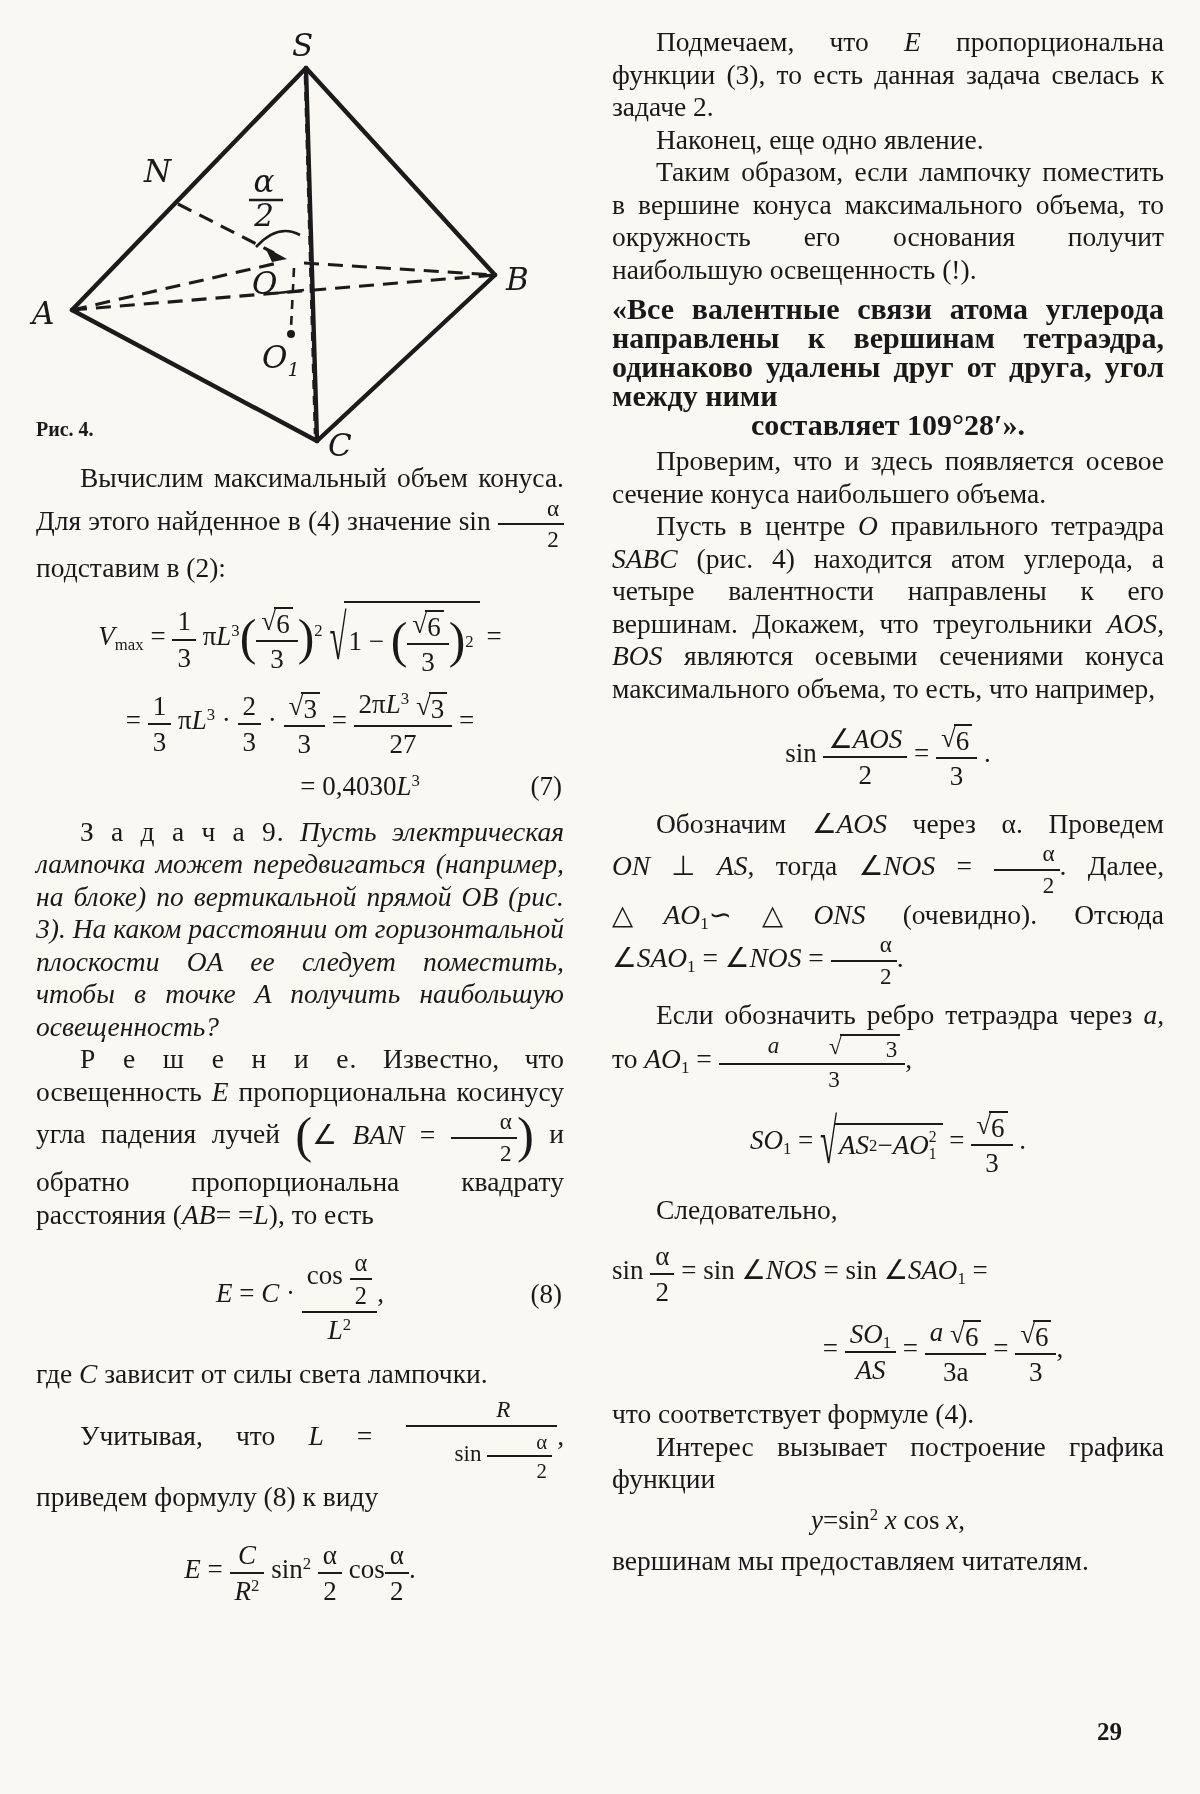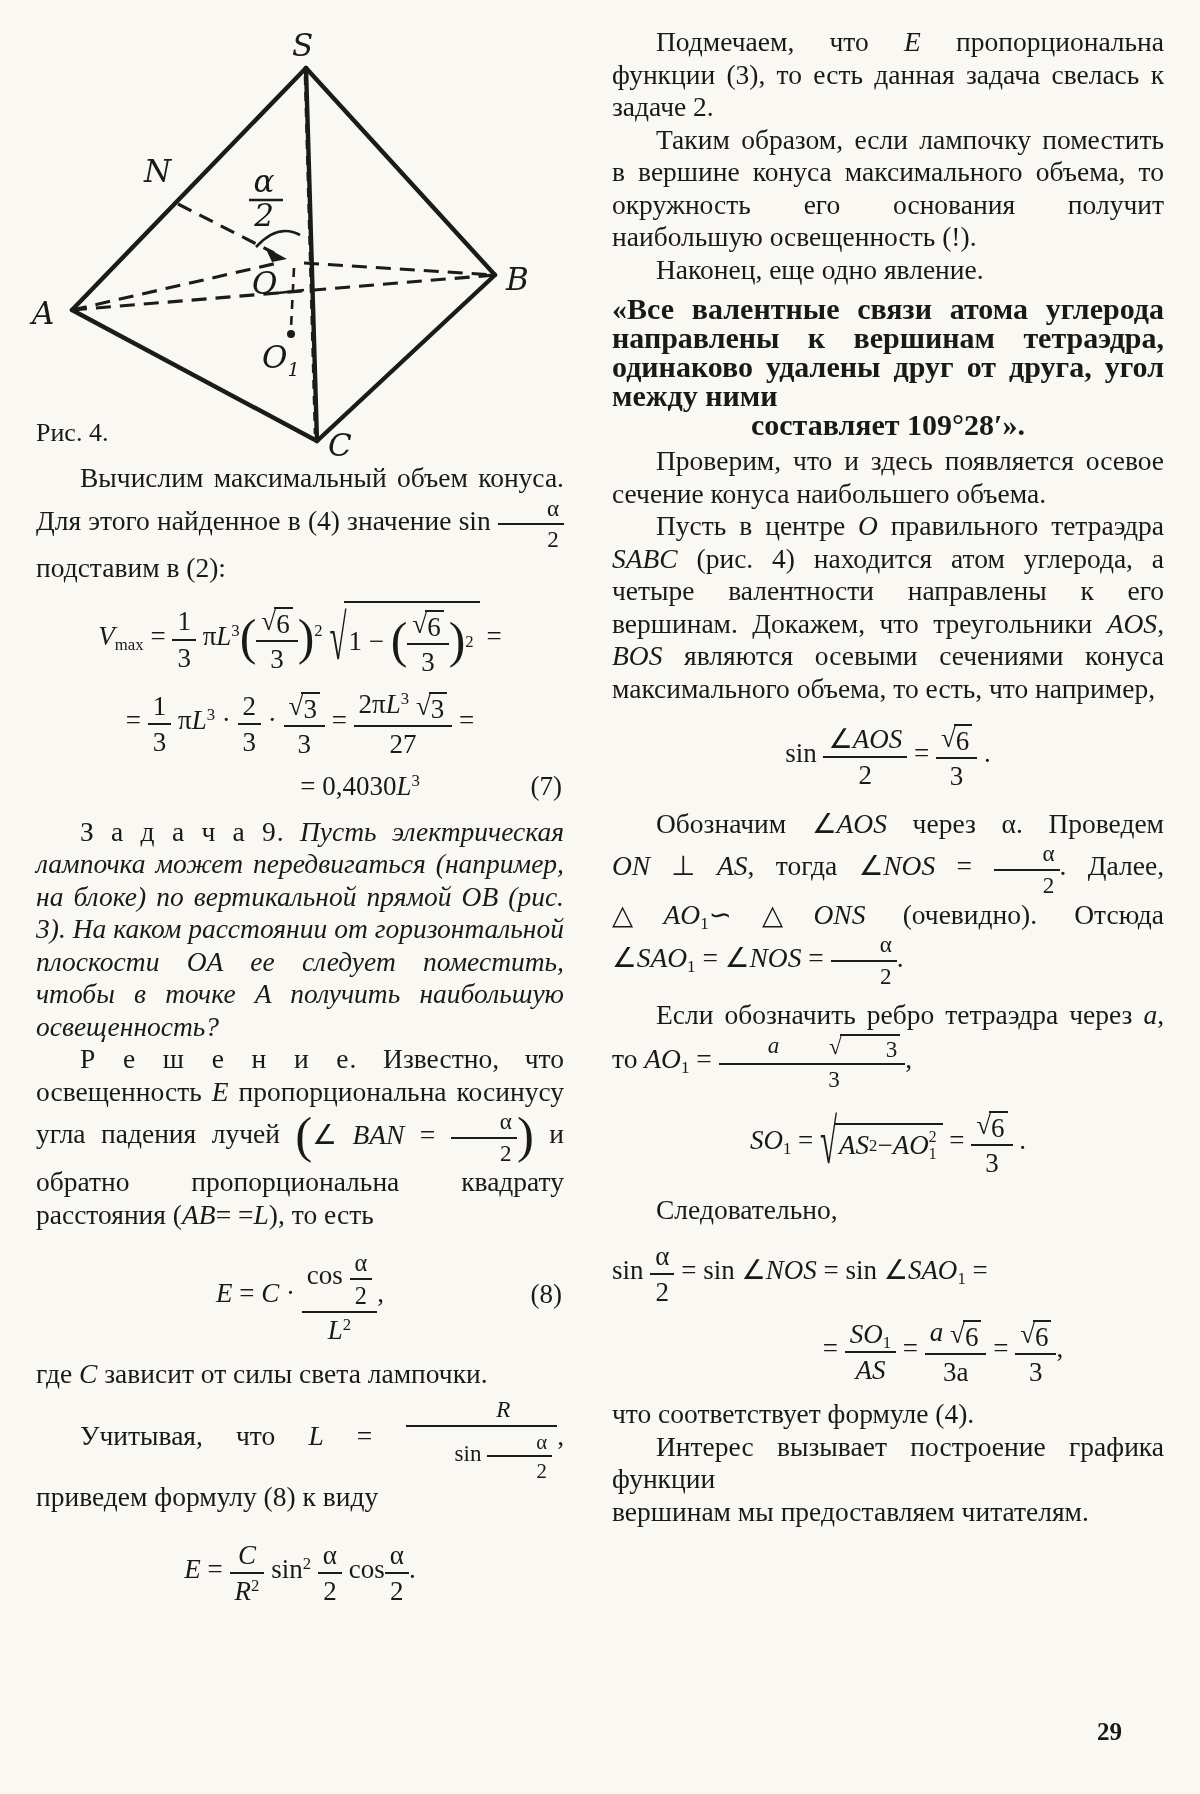--- a/index.html
+++ b/index.html
@@ -33,21 +33,21 @@
   .dline.left{text-align:left;}
   .dline.push{padding-left:110px;}
   .dtag{position:absolute;right:2px;top:50%;transform:translateY(-50%);font-size:27px;}
   .bp{font-size:1.85em;font-weight:400;vertical-align:middle;line-height:0;position:relative;top:-2px;}
   .ss{display:inline-flex;flex-direction:column;font-size:0.58em;line-height:1.05;vertical-align:-0.15em;text-align:left;}
   
   .quote{font-weight:bold;font-size:30px;line-height:29px;text-align:justify;margin:8px 0 6px;}
   .quote .cline{display:block;text-align:center;}
   
   .figwrap{position:absolute;left:6px;top:4px;width:566px;height:456px;}
-  .figcap{position:absolute;left:30px;top:414px;font-weight:normal;font-size:26px;}
+  .figcap{position:absolute;left:30px;top:414px;font-weight:bold;font-size:20px;}
   .flab{font-style:italic;font-size:31px;fill:#191919;font-family:"DejaVu Serif","Liberation Serif",serif;}
   .pageno{position:absolute;right:78px;top:1718px;font-weight:bold;font-size:25px;}
   .nw{white-space:nowrap;}
 </style>
 </head>
 <body>
 
 <div id="page">
 
   <div class="figwrap">
@@ -196,23 +196,23 @@
   </div>
 
   <div class="col colR">
 
     <p class="b">
       <span>Подмечаем, что</span>
       <i>E</i>
       <span>пропорциональна функции (3), то есть данная задача свелась к задаче 2.</span>
     </p>
 
+    <p class="b">Наконец, еще одно явление.</p>
+
     <p class="b">Таким образом, если лампочку поместить в вершине конуса максимального объема, то окружность его основания получит наибольшую освещенность (!).</p>
-
-    <p class="b">Наконец, еще одно явление.</p>
 
 
     <div class="quote">
       <span>«Все валентные связи атома углерода направлены к вершинам тетраэдра, одинаково удалены друг от друга, угол между ними</span>
       <span class="cline">составляет 109°28′».</span>
     </div>
 
     <p class="b">Проверим, что и здесь появляется осевое сечение конуса наибольшего объема.</p>
 
     <p class="b">
@@ -307,18 +307,21 @@
       <span class="fr"><span class="n nw"><span class="sq">
               <span class="s">√</span>
               <span class="o">6</span>
             </span></span><span class="d">3</span></span><span>,</span>
     </div>
 
     <p class="b ni">что соответствует формуле (4).</p>
 
     <p class="b">Интерес вызывает построение графика функции</p>
 
+    <div class="dline" style="margin:8px 0;">
+      <i>y</i><span>=</span><span>sin</span><sup>2</sup> <i>x</i> <span>cos</span> <i>x</i><span>,</span>
+    </div>
 
     <p class="b ni">вершинам мы предоставляем читателям.</p>
   </div>
 
   <div class="pageno">29</div>
 </div>
 
 </body></html>

